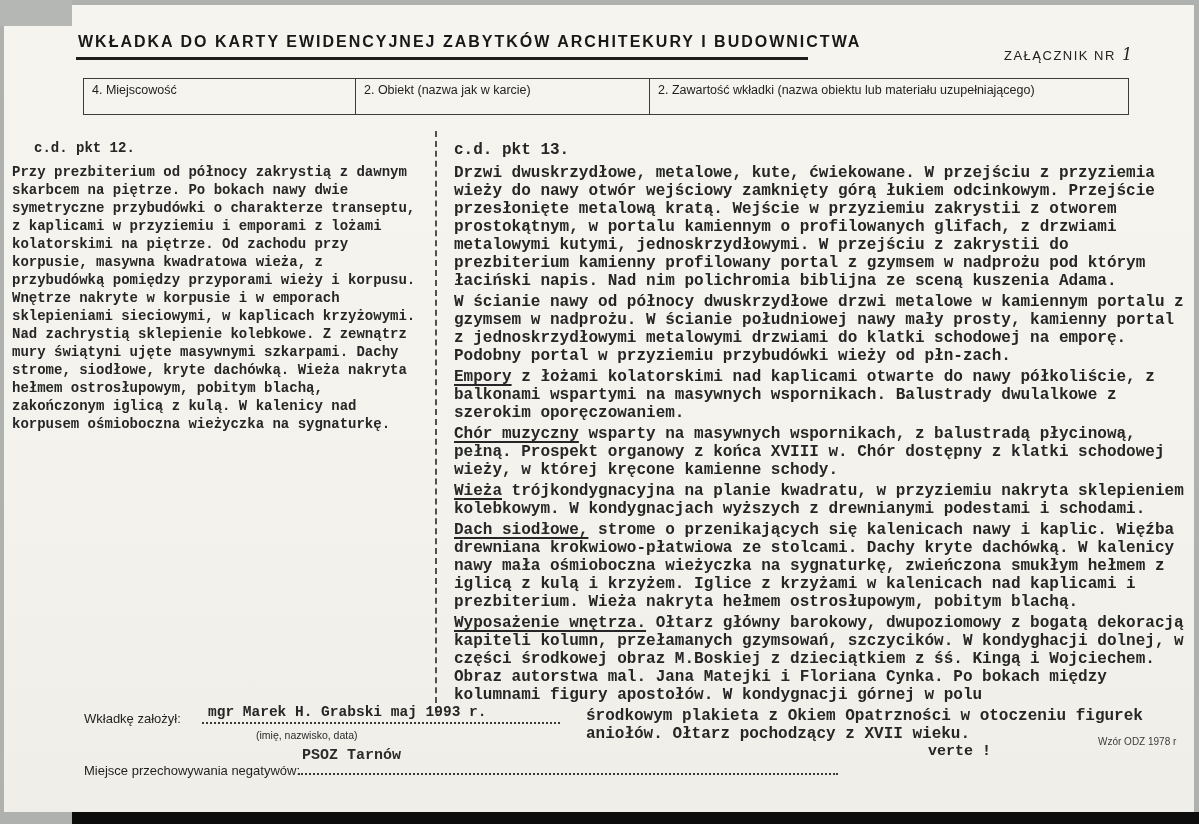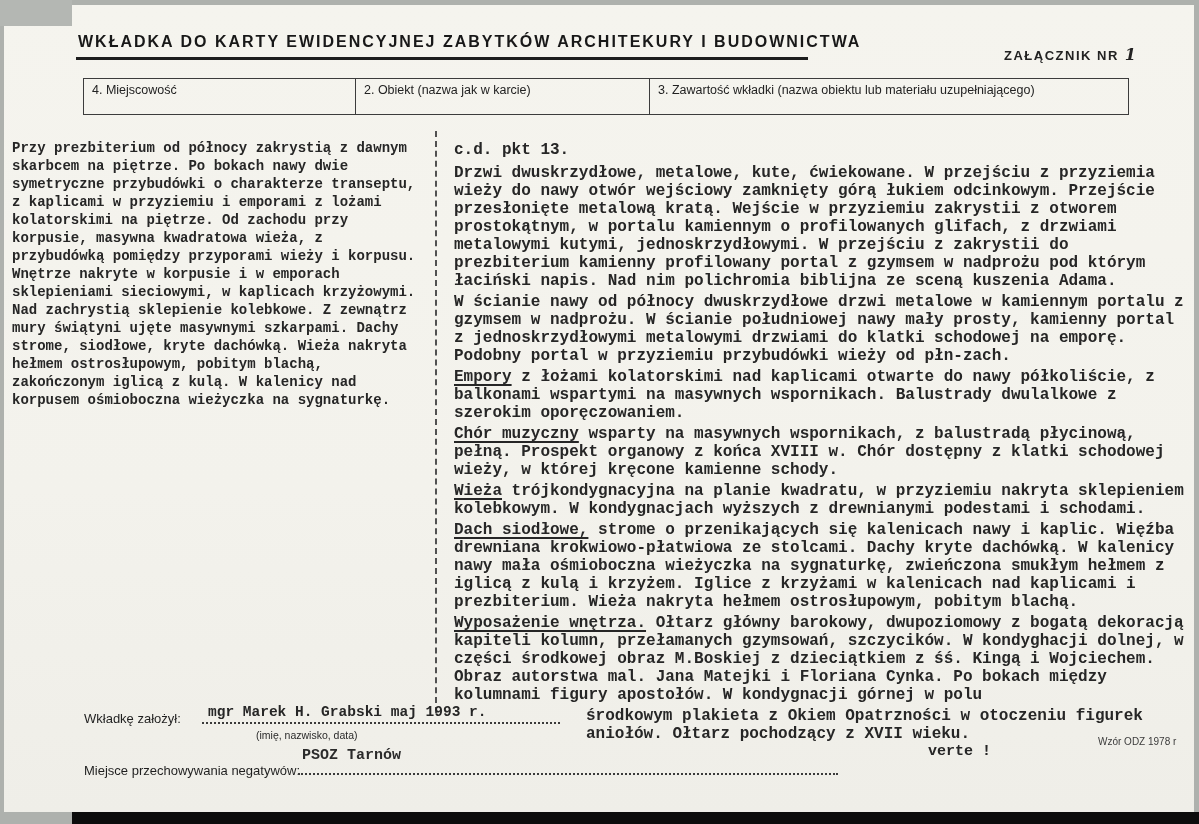--- a/index.html
+++ b/index.html
@@ -28,21 +28,21 @@
     position: absolute; left: 74px; top: 28px;
     font-size: 16px; font-weight: bold; letter-spacing: 2px;
     color: #181818; white-space: nowrap;
   }
   .title-rule {
     position: absolute; left: 72px; top: 52px; width: 732px; height: 3px;
     background: #1d1d1d;
   }
   .annex {
     position: absolute; left: 1000px; top: 40px;
-    font-size: 13px; font-weight: 700; letter-spacing: 1.5px; color: #222;
+    font-size: 13px; font-weight: 400; letter-spacing: 1.5px; color: #222;
     white-space: nowrap;
   }
   .annex .annex-no {
     font-family: "DejaVu Serif", serif; font-style: italic;
     font-size: 16px; margin-left: 6px; letter-spacing: 0;
   }
   
   .fields-table {
     position: absolute; left: 79px; top: 73px; width: 1046px; height: 37px;
     display: flex;
@@ -124,24 +124,25 @@
 
   <div class="doc-title">WKŁADKA DO KARTY EWIDENCYJNEJ ZABYTKÓW ARCHITEKURY I BUDOWNICTWA</div>
   <div class="title-rule"></div>
   <div class="annex">
     <span>ZAŁĄCZNIK NR</span><span class="annex-no">1</span>
   </div>
 
   <div class="fields-table">
     <div class="cell c1">4. Miejscowość</div>
     <div class="cell c2">2. Obiekt (nazwa jak w karcie)</div>
-    <div class="cell c3">3. Zawartość wkładki (nazwa obiektu lub materiału uzupełniającego)</div>
+    <div class="cell c3">2. Zawartość wkładki (nazwa obiektu lub materiału uzupełniającego)</div>
   </div>
 
   <div class="col-left">
+    <div class="col-heading">c.d. pkt 12.</div>
     <div>Przy prezbiterium od północy zakrystią z dawnym skarbcem na piętrze. Po bokach nawy dwie symetryczne przybudówki o charakterze transeptu, z kaplicami w przyziemiu i emporami z lożami kolatorskimi na piętrze. Od zachodu przy korpusie, masywna kwadratowa wieża, z przybudówką pomiędzy przyporami wieży i korpusu. Wnętrze nakryte w korpusie i w emporach sklepieniami sieciowymi, w kaplicach krzyżowymi. Nad zachrystią sklepienie kolebkowe. Z zewnątrz mury świątyni ujęte masywnymi szkarpami. Dachy strome, siodłowe, kryte dachówką. Wieża nakryta hełmem ostrosłupowym, pobitym blachą, zakończonym iglicą z kulą. W kalenicy nad korpusem ośmioboczna wieżyczka na sygnaturkę.</div>
   </div>
 
   <div class="divider"></div>
 
   <div class="col-right">
     <div class="col-heading">c.d. pkt 13.</div>
     <p class="para"><span class="lead"></span><span>Drzwi dwuskrzydłowe, metalowe, kute, ćwiekowane. W przejściu z przyziemia wieży do nawy otwór wejściowy zamknięty górą łukiem odcinkowym. Przejście przesłonięte metalową kratą. Wejście w przyziemiu zakrystii z otworem prostokątnym, w portalu kamiennym o profilowanych glifach, z drzwiami metalowymi kutymi, jednoskrzydłowymi. W przejściu z zakrystii do prezbiterium kamienny profilowany portal z gzymsem w nadprożu pod którym łaciński napis. Nad nim polichromia biblijna ze sceną kuszenia Adama.</span></p>
     <p class="para"><span class="lead"></span><span>W ścianie nawy od północy dwuskrzydłowe drzwi metalowe w kamiennym portalu z gzymsem w nadprożu. W ścianie południowej nawy mały prosty, kamienny portal z jednoskrzydłowymi metalowymi drzwiami do klatki schodowej na emporę. Podobny portal w przyziemiu przybudówki wieży od płn-zach.</span></p>
     <p class="para"><span class="lead">Empory</span><span> z łożami kolatorskimi nad kaplicami otwarte do nawy półkoliście, z balkonami wspartymi na masywnych wspornikach. Balustrady dwulalkowe z szerokim oporęczowaniem.</span></p>

